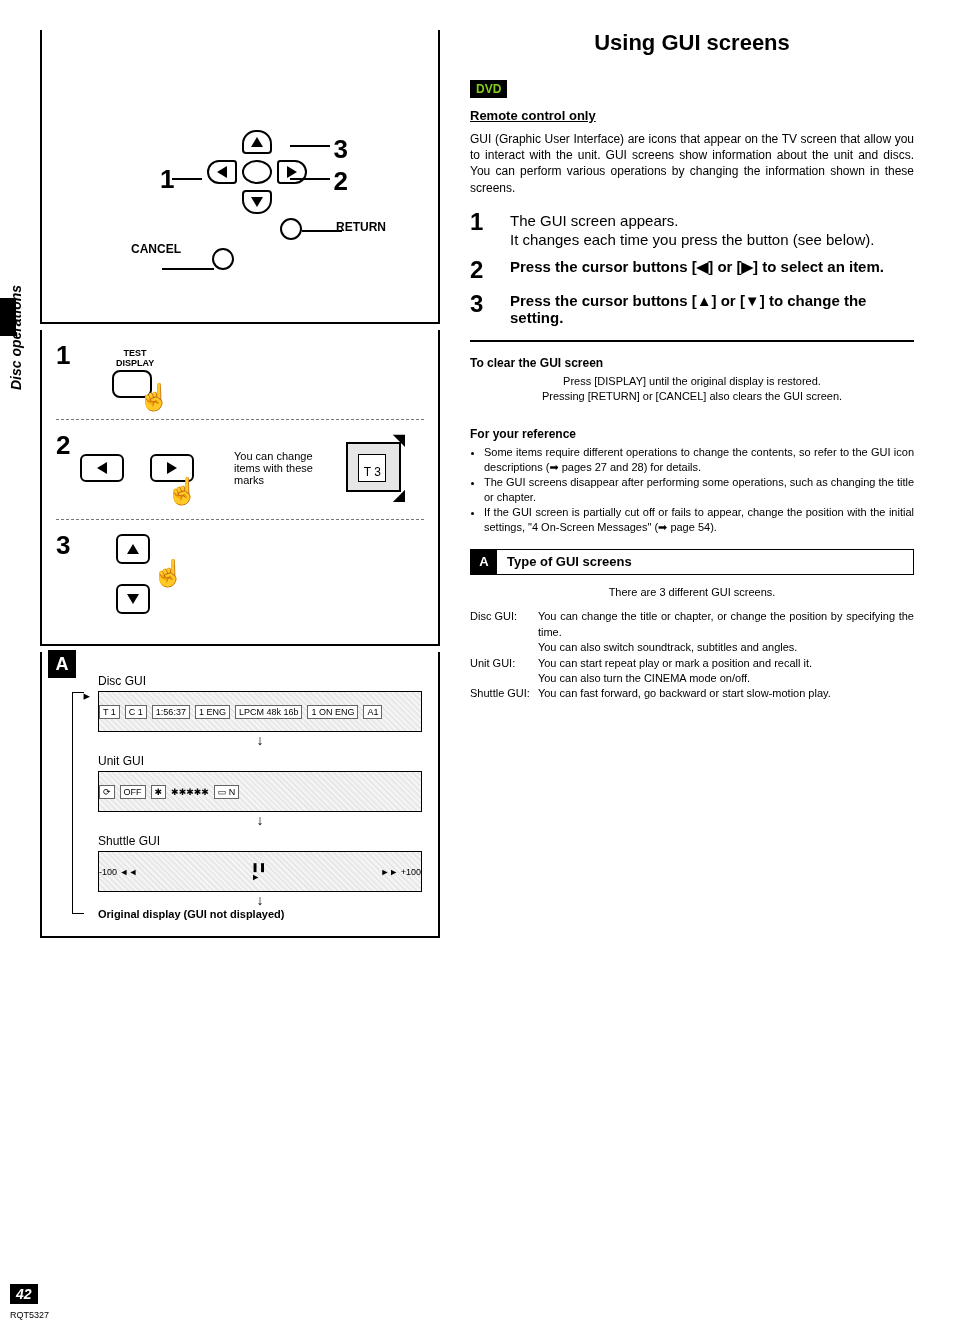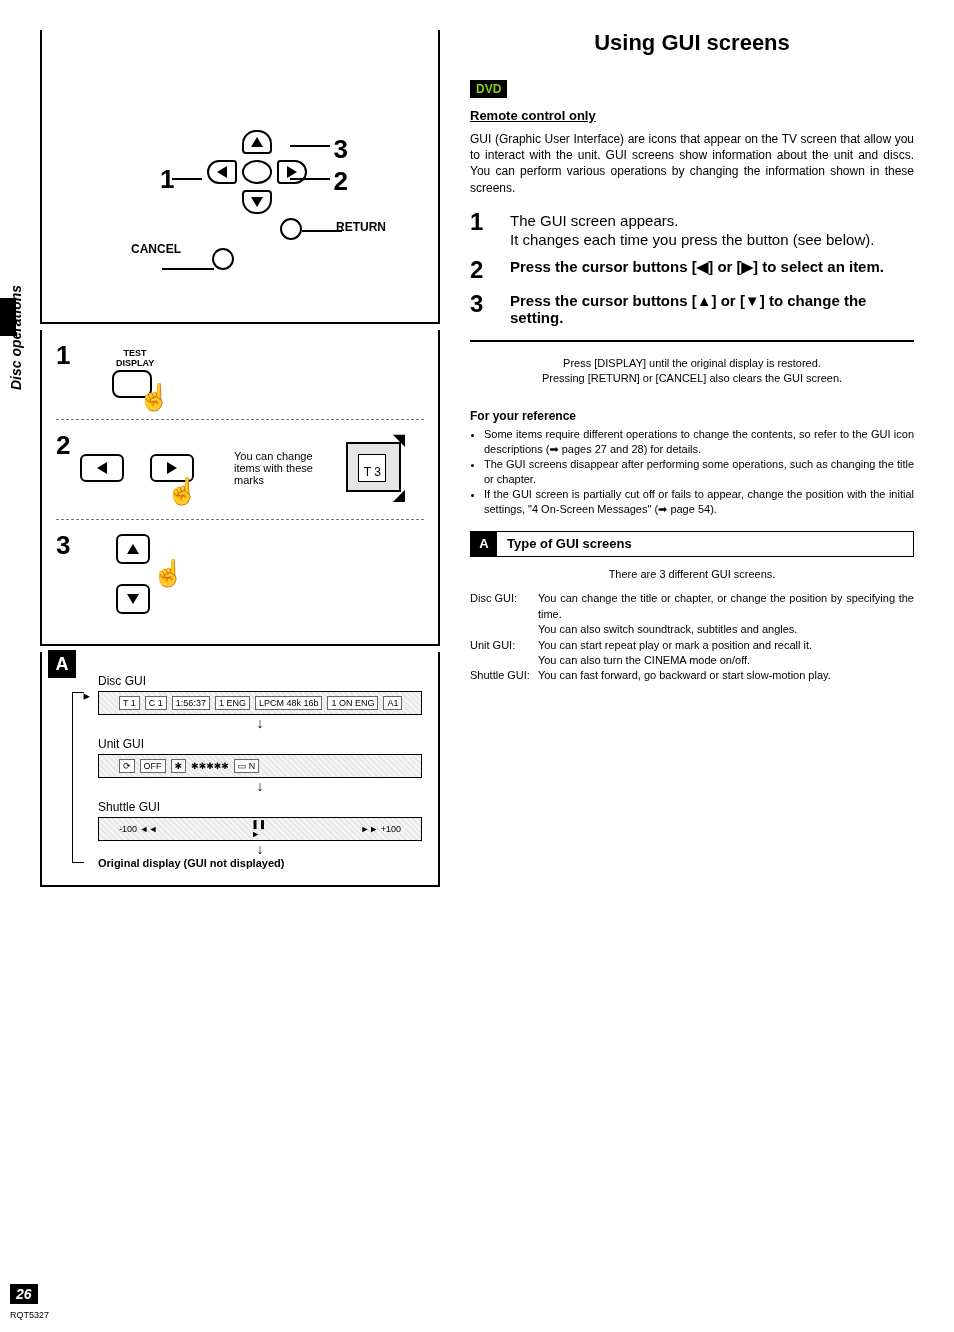--- a/index.html
+++ b/index.html
@@ -82,24 +82,24 @@
       background: #000;
       color: #fff;
       font-weight: bold;
       font-size: 18px;
       text-align: center;
       line-height: 28px;
     }
     .gui-label { font-size: 12px; margin-top: 6px; margin-bottom: 3px; }
     .gui-bar {
       border: 1px solid #000;
-      height: 24px;
+      height: 41px;
       background: repeating-linear-gradient(45deg, #e8e8e8, #e8e8e8 2px, #f5f5f5 2px, #f5f5f5 4px);
       font-size: 9px;
-      padding: 3px 20px;
+      padding: 3px 0;
       display: flex;
       align-items: center;
       gap: 5px;
       overflow: hidden;
     }
     .gui-bar .cell { border: 1px solid #666; padding: 1px 3px; background: #fff; white-space: nowrap; }
     .down-arrow { text-align: center; font-size: 14px; }
     
     h1.title { font-size: 22px; font-weight: bold; text-align: center; margin-bottom: 24px; }
     .dvd-badge {
@@ -283,20 +283,21 @@
     </div>
     <div class="step-row">
       <div class="step-num">3</div>
       <div class="step-body">
         <div class="step-title">Press the cursor buttons [▲] or [▼] to change the setting.</div>
       </div>
     </div>
 
     <hr class="rule">
 
+    <div class="sub-head">To clear the GUI screen</div>
     <div class="small-body">Press [DISPLAY] until the original display is restored.</div>
     <div class="small-body" style="margin-bottom:24px;">Pressing [RETURN] or [CANCEL] also clears the GUI screen.</div>
 
     <div class="sub-head">For your reference</div>
     <ul class="bullet-list">
       <li>Some items require different operations to change the contents, so refer to the GUI icon descriptions (➡ pages 27 and 28) for details.</li>
       <li>The GUI screens disappear after performing some operations, such as changing the title or chapter.</li>
       <li>If the GUI screen is partially cut off or fails to appear, change the position with the initial settings, "4 On-Screen Messages" (➡ page 54).</li>
     </ul>
 
@@ -319,14 +320,14 @@
 You can also turn the CINEMA mode on/off.</div>
       </div>
       <div class="def-row">
         <div class="def-term">Shuttle GUI:</div>
         <div class="def-desc" style="white-space:pre-line;">You can fast forward, go backward or start slow-motion play.</div>
       </div>
     </div>
   </div>
 </div>
 
-<div class="page-num">26</div>
+<div class="page-num">42</div>
 <div class="page-code">RQT5327</div>
 
 </body></html>

